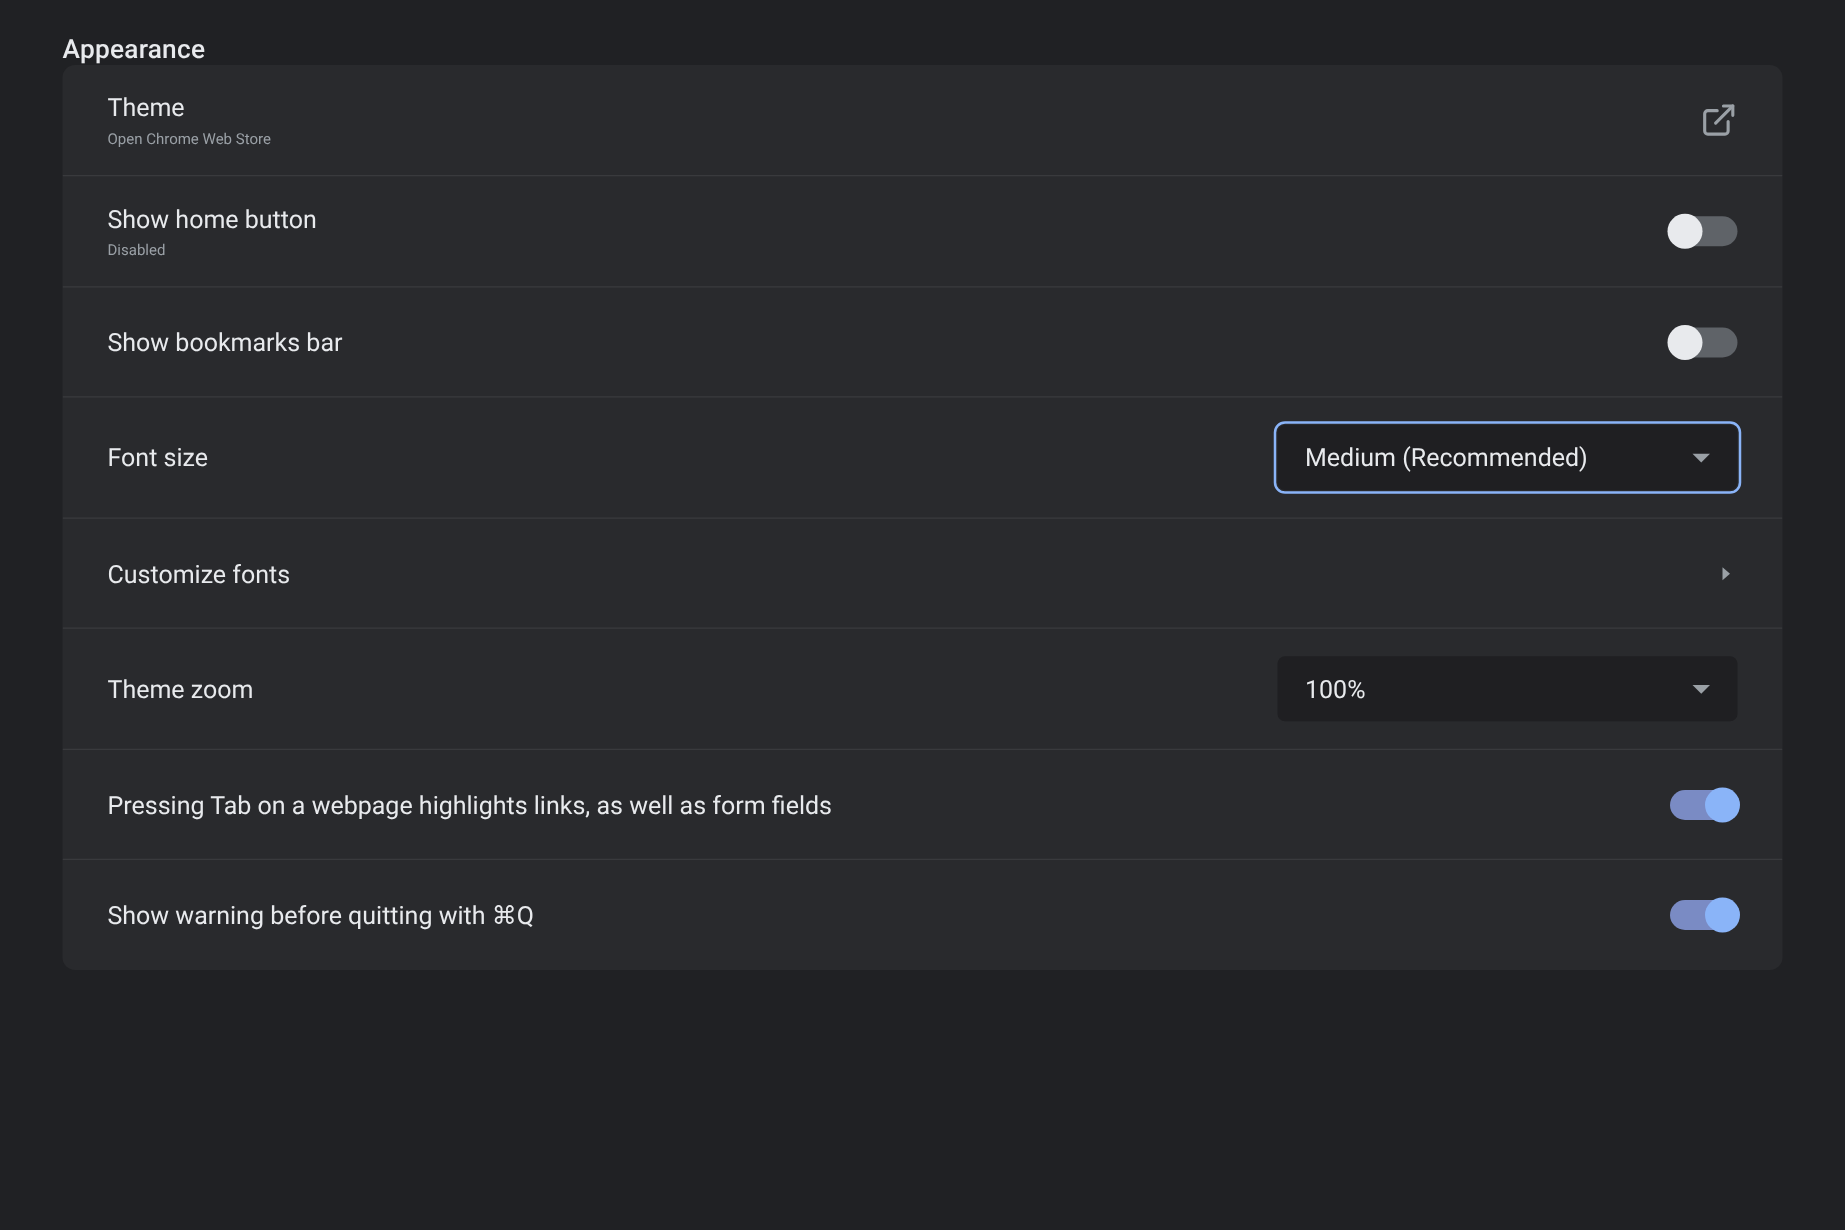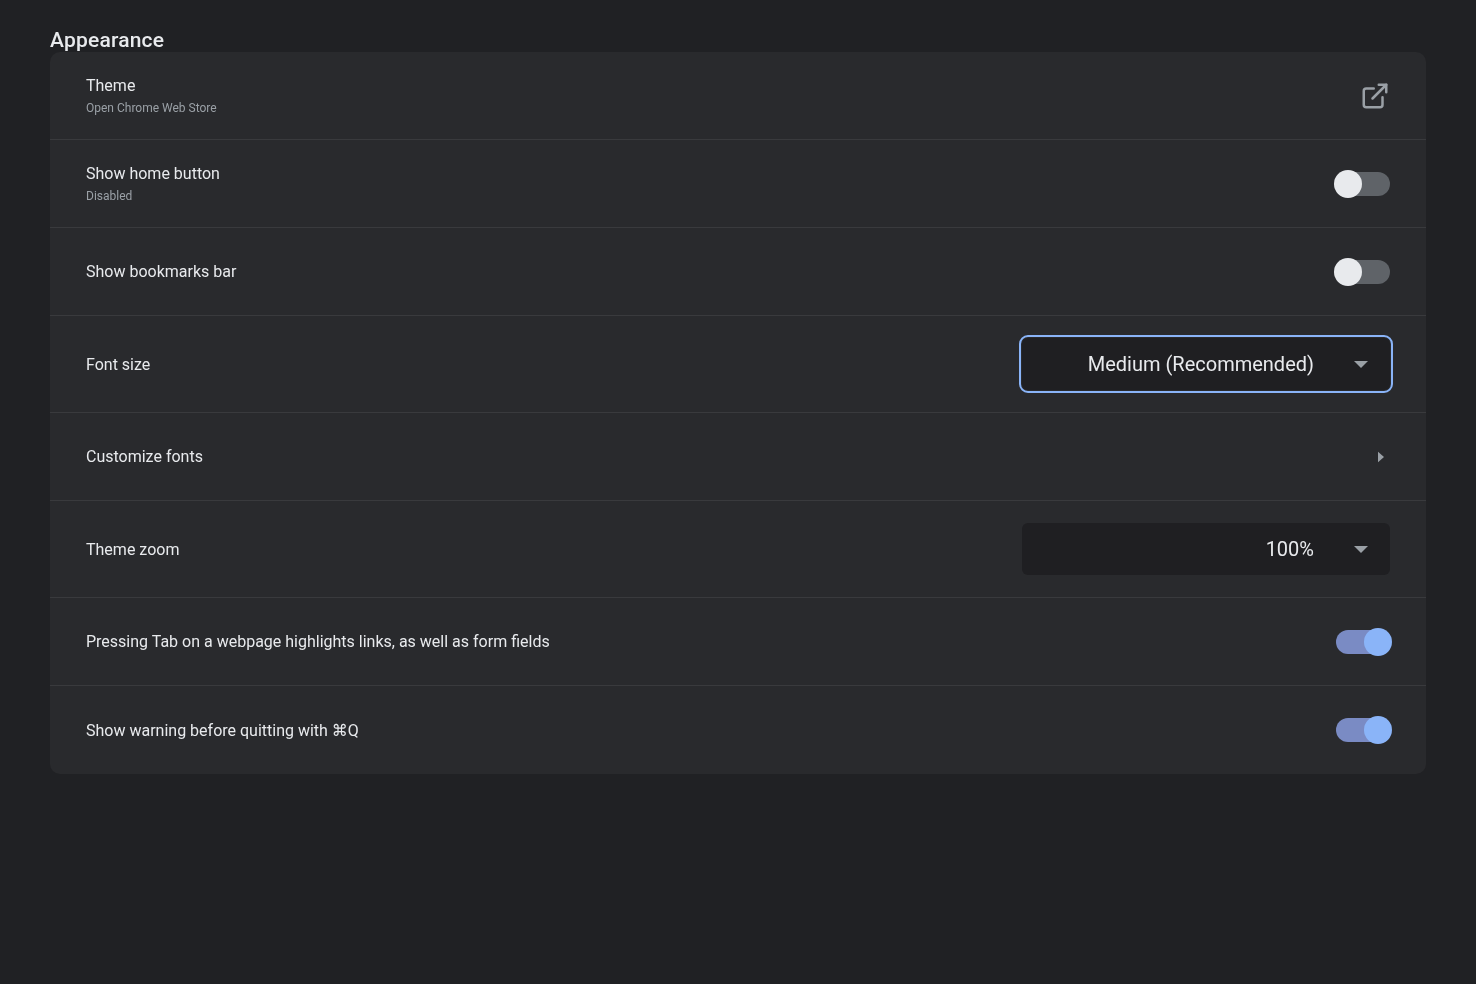--- a/index.html
+++ b/index.html
@@ -35,21 +35,21 @@
     }
     .row:last-child {
       border-bottom: none;
     }
     .row-text {
       display: flex;
       flex-direction: column;
       gap: 6px;
     }
     .row-label {
-      font-size: 16px;
+      font-size: 20px;
       color: #e8eaed;
       font-weight: 400;
     }
     .row-sublabel {
       font-size: 12px;
       color: #9aa0a6;
       font-weight: 400;
     }
     .row-control {
       display: flex;
@@ -93,21 +93,21 @@
       background: #8ab4f8;
     }
     
     .select {
       background: #1f1f22;
       border: none;
       border-radius: 6px;
       padding: 14px 22px;
       display: flex;
       align-items: center;
-      justify-content: flex-end;
+      justify-content: space-between;
       min-width: 368px;
       cursor: pointer;
       font-size: 20px;
       color: #e8eaed;
       gap: 40px;
     }
     .select.focused {
       outline: 2px solid #8ab4f8;
       outline-offset: 1px;
     }

